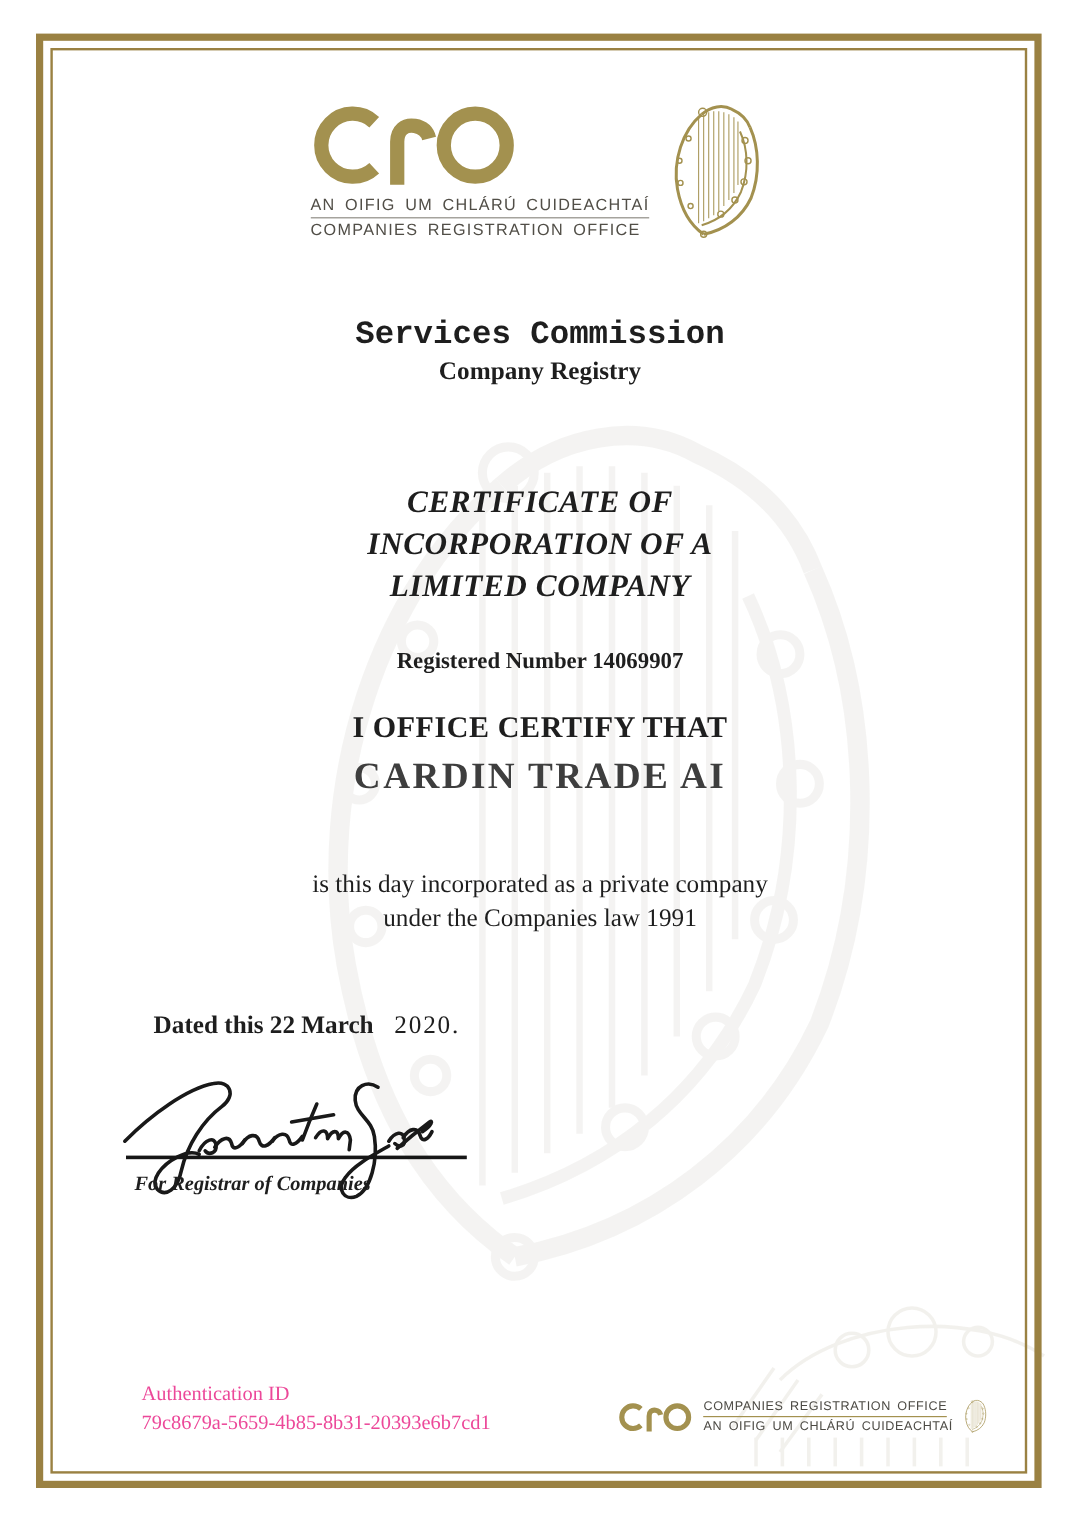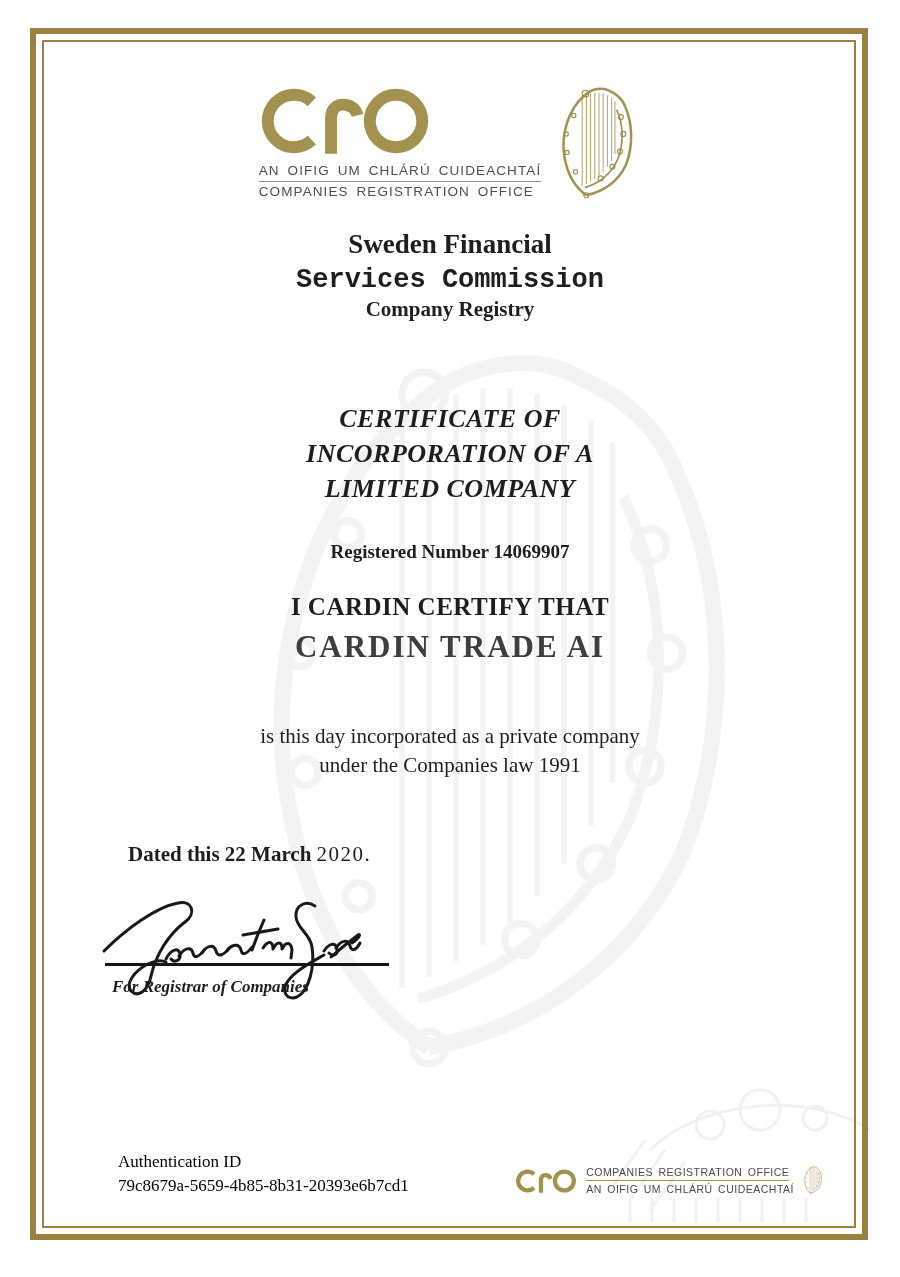--- a/index.html
+++ b/index.html
@@ -39,27 +39,27 @@
   .cert-heading{top:401px;font-size:26px;font-weight:700;font-style:italic;line-height:35px;letter-spacing:0.5px;}
 
   .reg-number{top:541px;font-size:19px;font-weight:700;}
   .certify   {top:593px;font-size:25px;font-weight:700;letter-spacing:0.5px;}
   .company   {top:629px;font-size:31px;font-weight:700;color:var(--company-ink);letter-spacing:2px;text-align:center;}
 
   .body-text{top:722px;font-size:21px;font-weight:400;line-height:29px;}
 
   .dated{position:absolute;left:128px;top:842px;font-size:21px;text-align:left;}
   .dated .prefix{font-weight:700;}
-  .dated .year{font-weight:400;letter-spacing:1.5px;}
+  .dated .year{font-weight:400;letter-spacing:1.5px;margin-left:12px;}
 
   .signature-svg{position:absolute;left:100px;top:893px;}
   .sig-line{position:absolute;left:105px;top:963px;width:284px;height:2.5px;background:#161616;}
   .registrar{position:absolute;left:112px;top:977px;font-size:17px;font-weight:700;font-style:italic;}
 
-  .auth{position:absolute;left:118px;top:1150px;font-size:17px;line-height:24px;text-align:left;color:#000000;}
+  .auth{position:absolute;left:118px;top:1150px;font-size:17px;line-height:24px;text-align:left;color:#ec4899;}
 
   .logo-bottom{position:absolute;right:76px;top:1166px;display:flex;align-items:center;gap:9px;}
   .logo-bottom-col{display:flex;flex-direction:column;align-items:flex-start;}
   .logo-bottom-line{font-family:"Liberation Sans", sans-serif;color:#4c4a44;font-size:10.5px;letter-spacing:0.5px;word-spacing:2px;white-space:nowrap;line-height:12px;}
   .logo-bottom-line.first{border-bottom:1.5px solid var(--logo-gold);padding-bottom:2px;margin-bottom:2px;}
 </style>
 </head>
 <body>
 
 <div class="page">
@@ -142,36 +142,35 @@
         </svg>
       <div class="logo-line">AN OIFIG UM CHLÁRÚ CUIDEACHTAÍ</div>
       <div class="logo-divider"></div>
       <div class="logo-line">COMPANIES REGISTRATION OFFICE</div>
     </div>
     <svg width="84" height="118" viewBox="0 0 100 140" style="color:var(--logo-gold)" aria-label="irish-harp">
         <use href="#harp"></use>
       </svg>
   </div>
 
-  <div class="centered authority-1">Sweden Financial</div>
   <div class="centered authority-2">Services Commission</div>
   <div class="centered registry">Company Registry</div>
 
   <div class="centered cert-heading">
     <div>CERTIFICATE OF</div>
     <div>INCORPORATION OF A</div>
     <div>LIMITED COMPANY</div>
   </div>
 
   <div class="centered reg-number">
     <span>Registered Number</span>
     <span>14069907</span>
   </div>
 
-  <div class="centered certify">I CARDIN CERTIFY THAT</div>
+  <div class="centered certify">I OFFICE CERTIFY THAT</div>
   <div class="centered company">CARDIN TRADE AI</div>
 
   <div class="centered body-text">
     <div>is this day incorporated as a private company</div>
     <div>under the Companies law 1991</div>
   </div>
 
   <div class="dated">
     <span class="prefix">Dated this 22 March</span>
     <span class="year">2020.</span>

